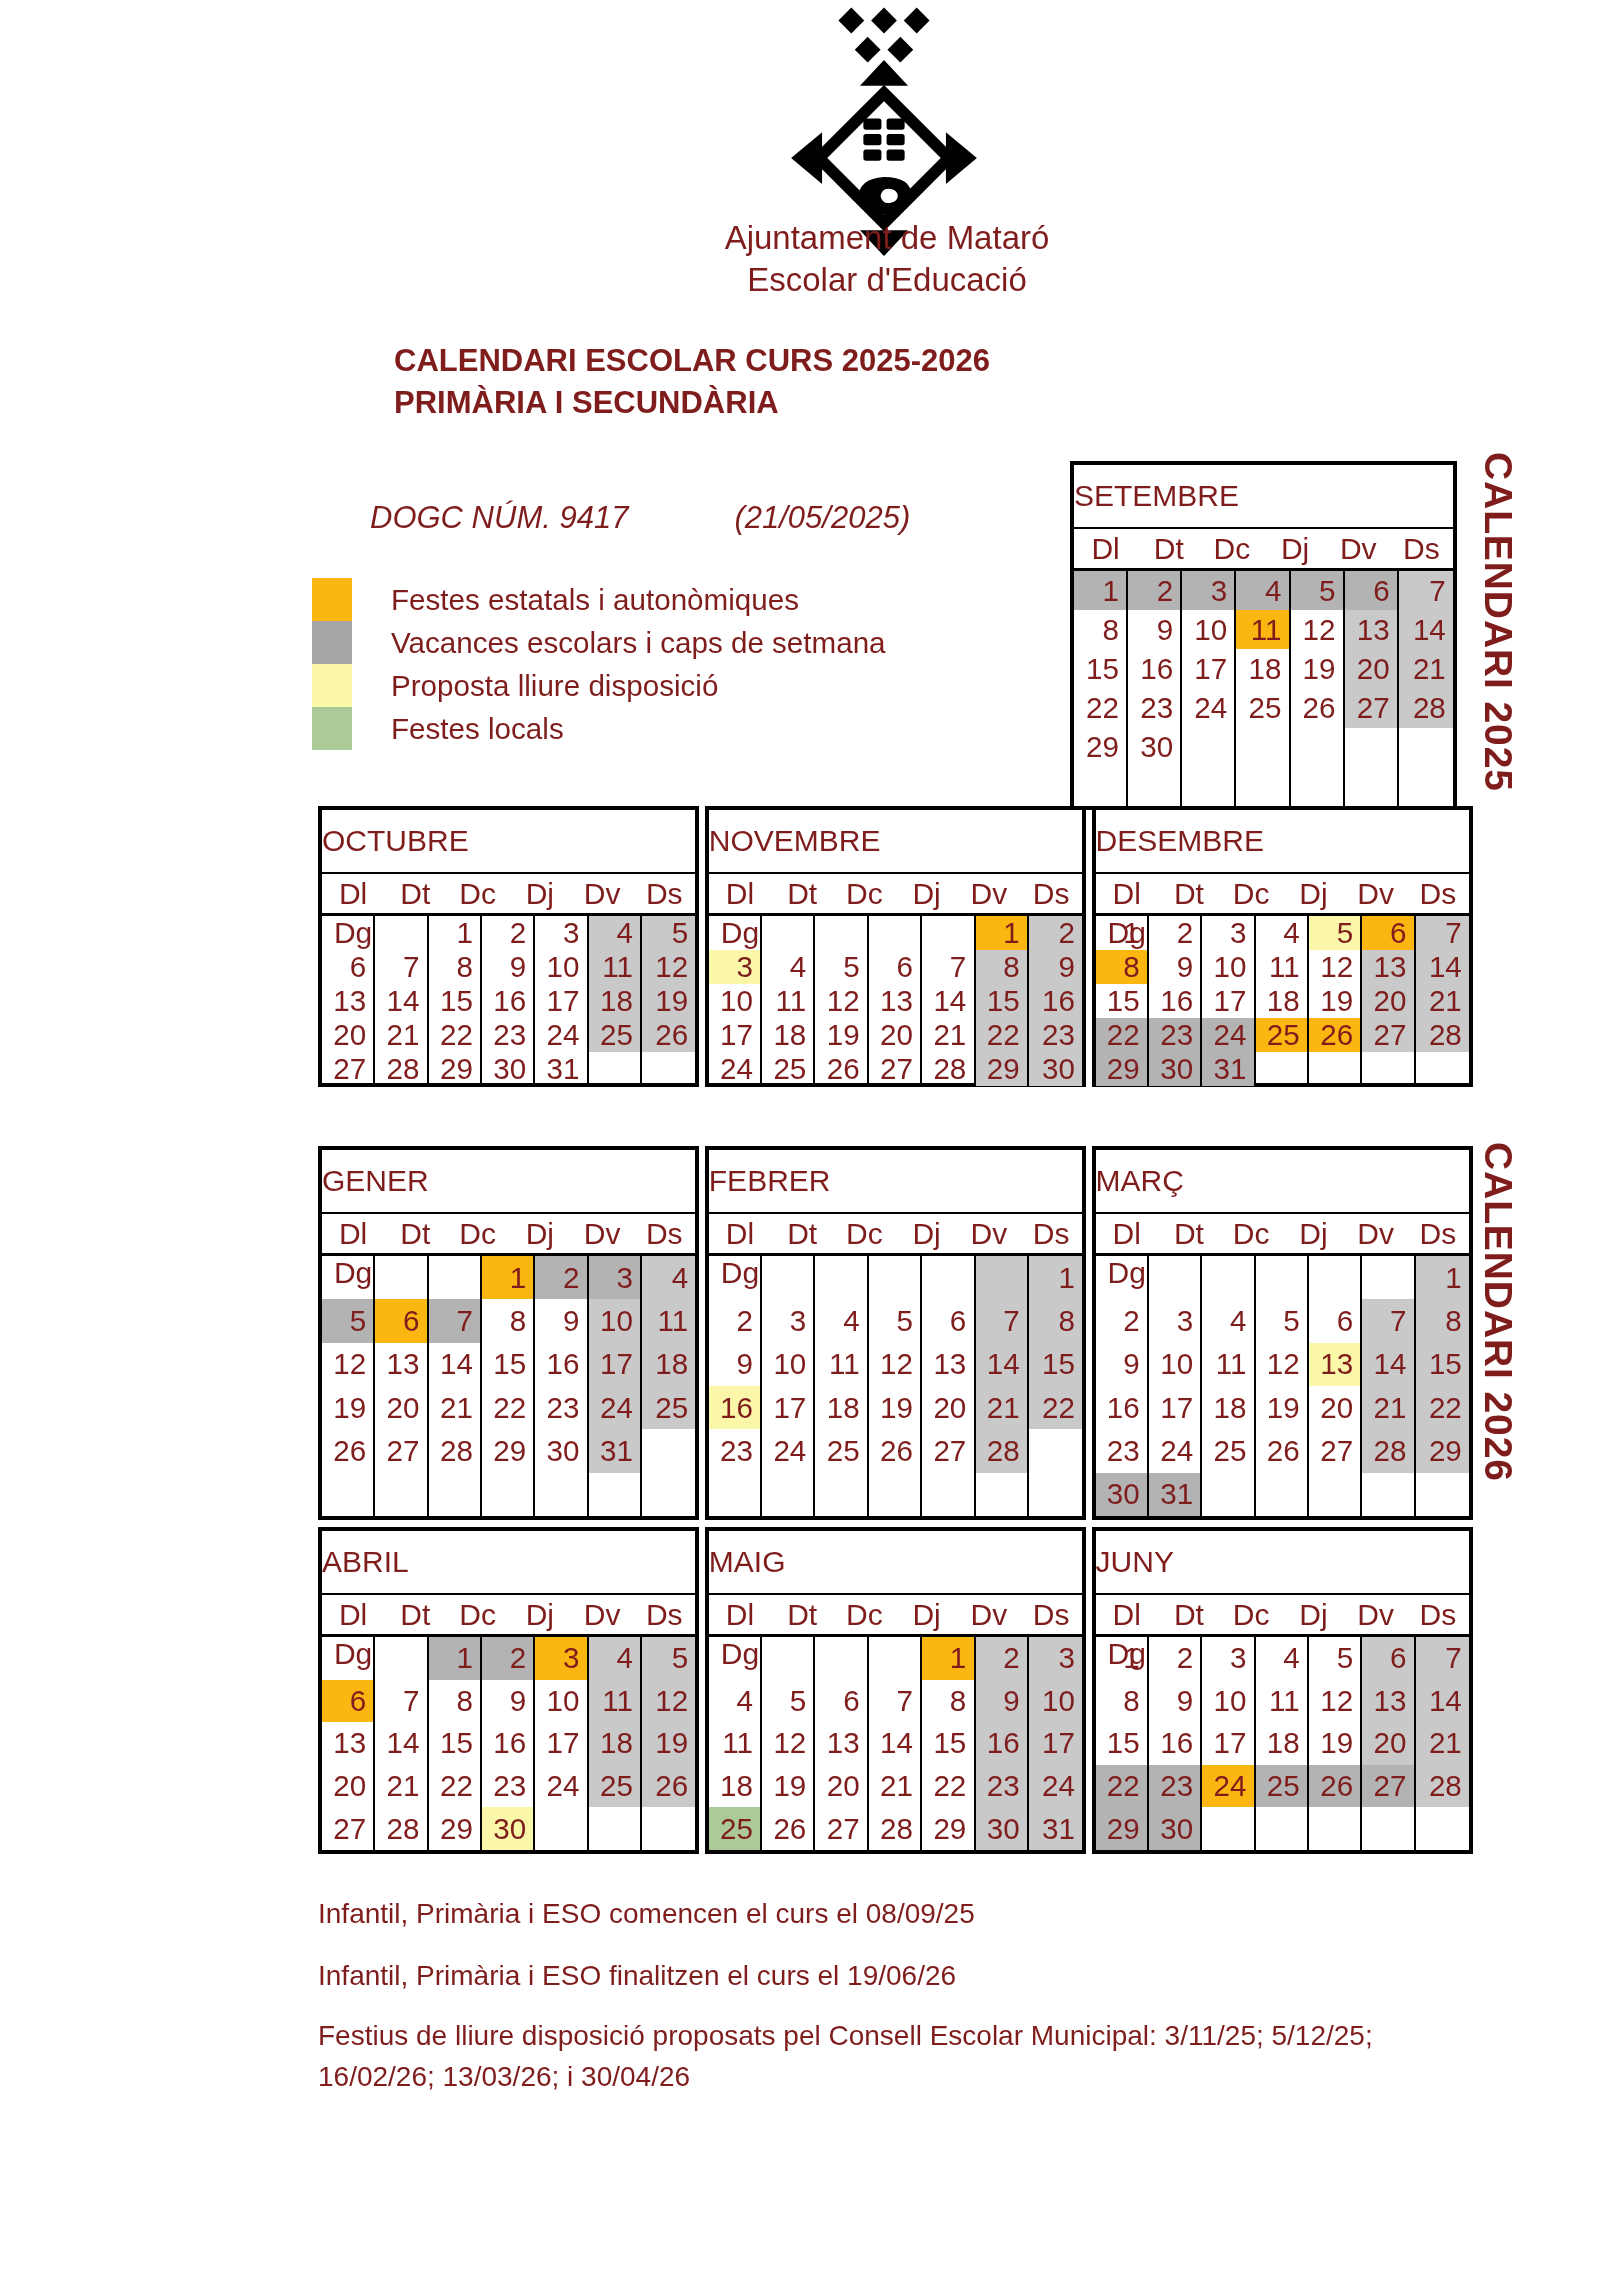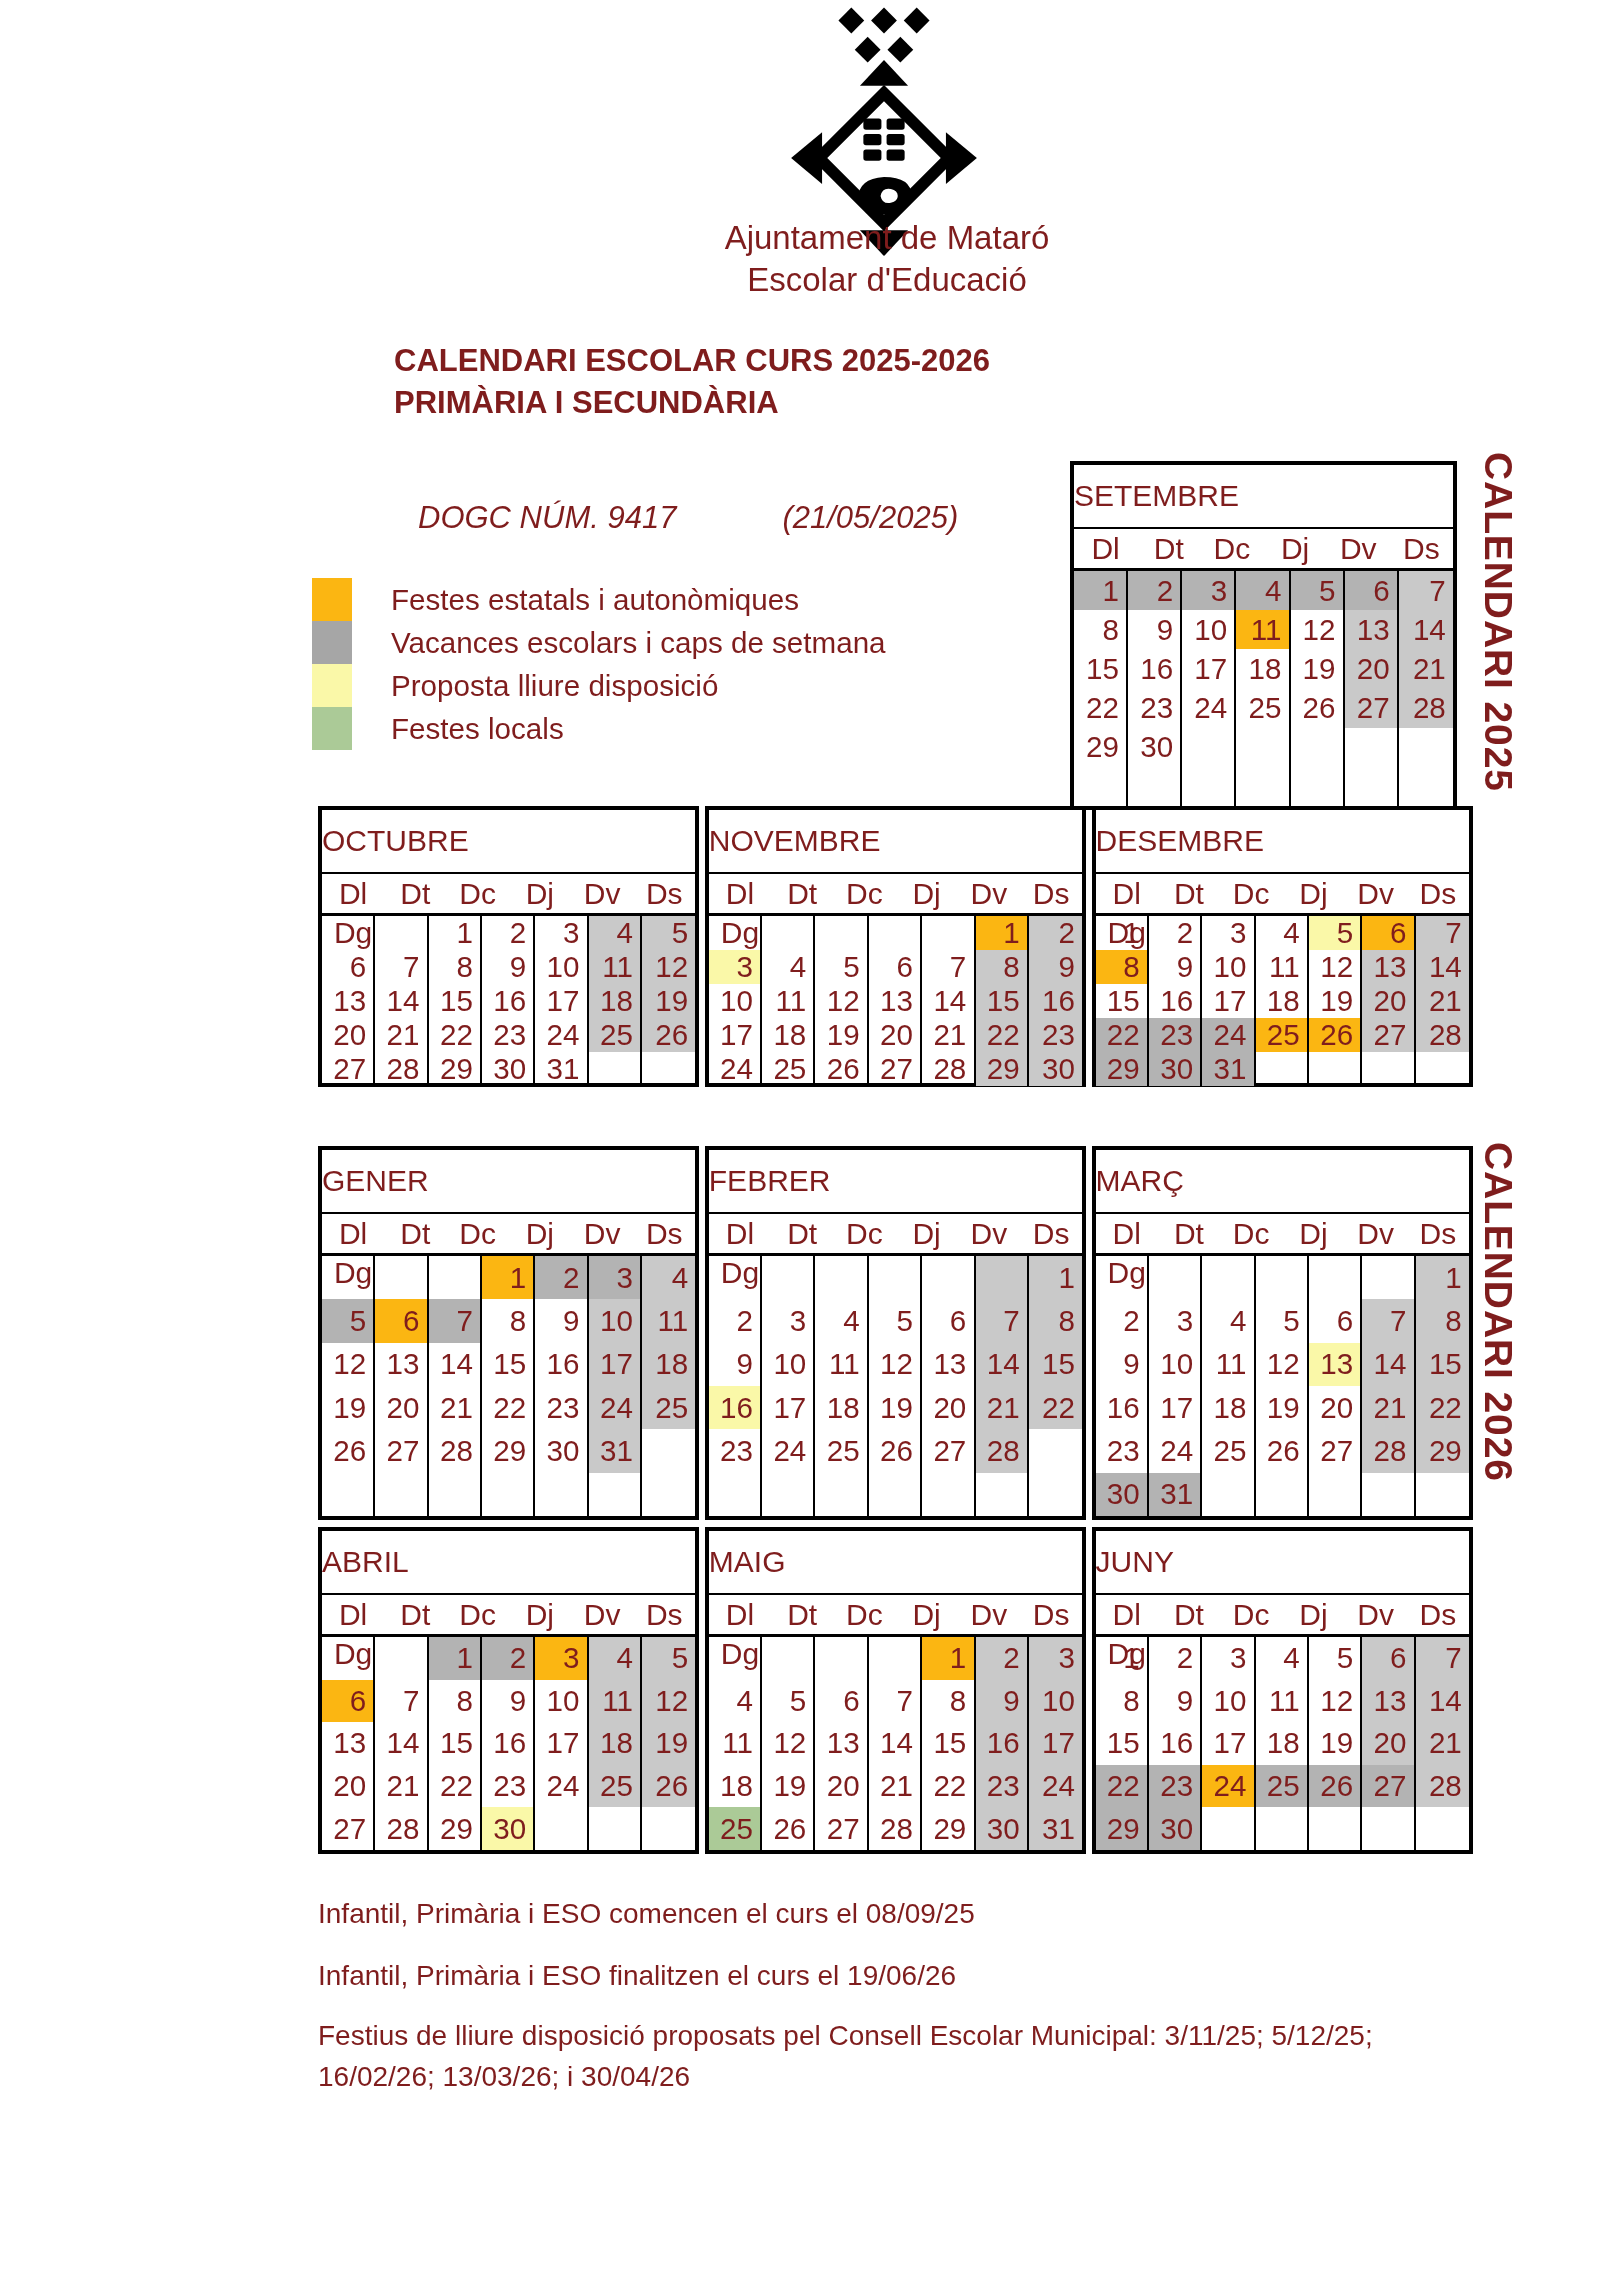--- a/index.html
+++ b/index.html
@@ -7,21 +7,21 @@
         font-family:"Liberation Sans", sans-serif;color:#7f1d1d;}
 
   
   .logo{position:absolute;left:772px;top:4.5px;width:224px;height:258px;}
   .org{position:absolute;left:439px;width:896px;text-align:center;font-size:33px;}
   .org1{top:219px;} .org2{top:261px;}
   .doc-title{position:absolute;left:394px;width:949px;text-align:left;font-weight:bold;font-size:31px;}
   .t1{top:343px;} .t2{top:385px;}
 
   .dogc{position:absolute;left:370px;top:500px;font-size:31px;font-style:italic;}
-  .dogc .num{margin-right:106px;margin-left:48px;}
+  .dogc .num{margin-right:106px;}
 
   
   .legend{position:absolute;left:312px;top:578px;}
   .legend-row{display:flex;align-items:flex-start;height:43px;}
   .swatch{width:40px;height:43px;}
   .legend-label{margin-left:39px;font-size:29.6px;align-self:center;}
 
   
   .vlabel{position:absolute;left:1476px;font-weight:bold;font-size:39px;
           writing-mode:vertical-rl;text-orientation:mixed;letter-spacing:0.9px;}

